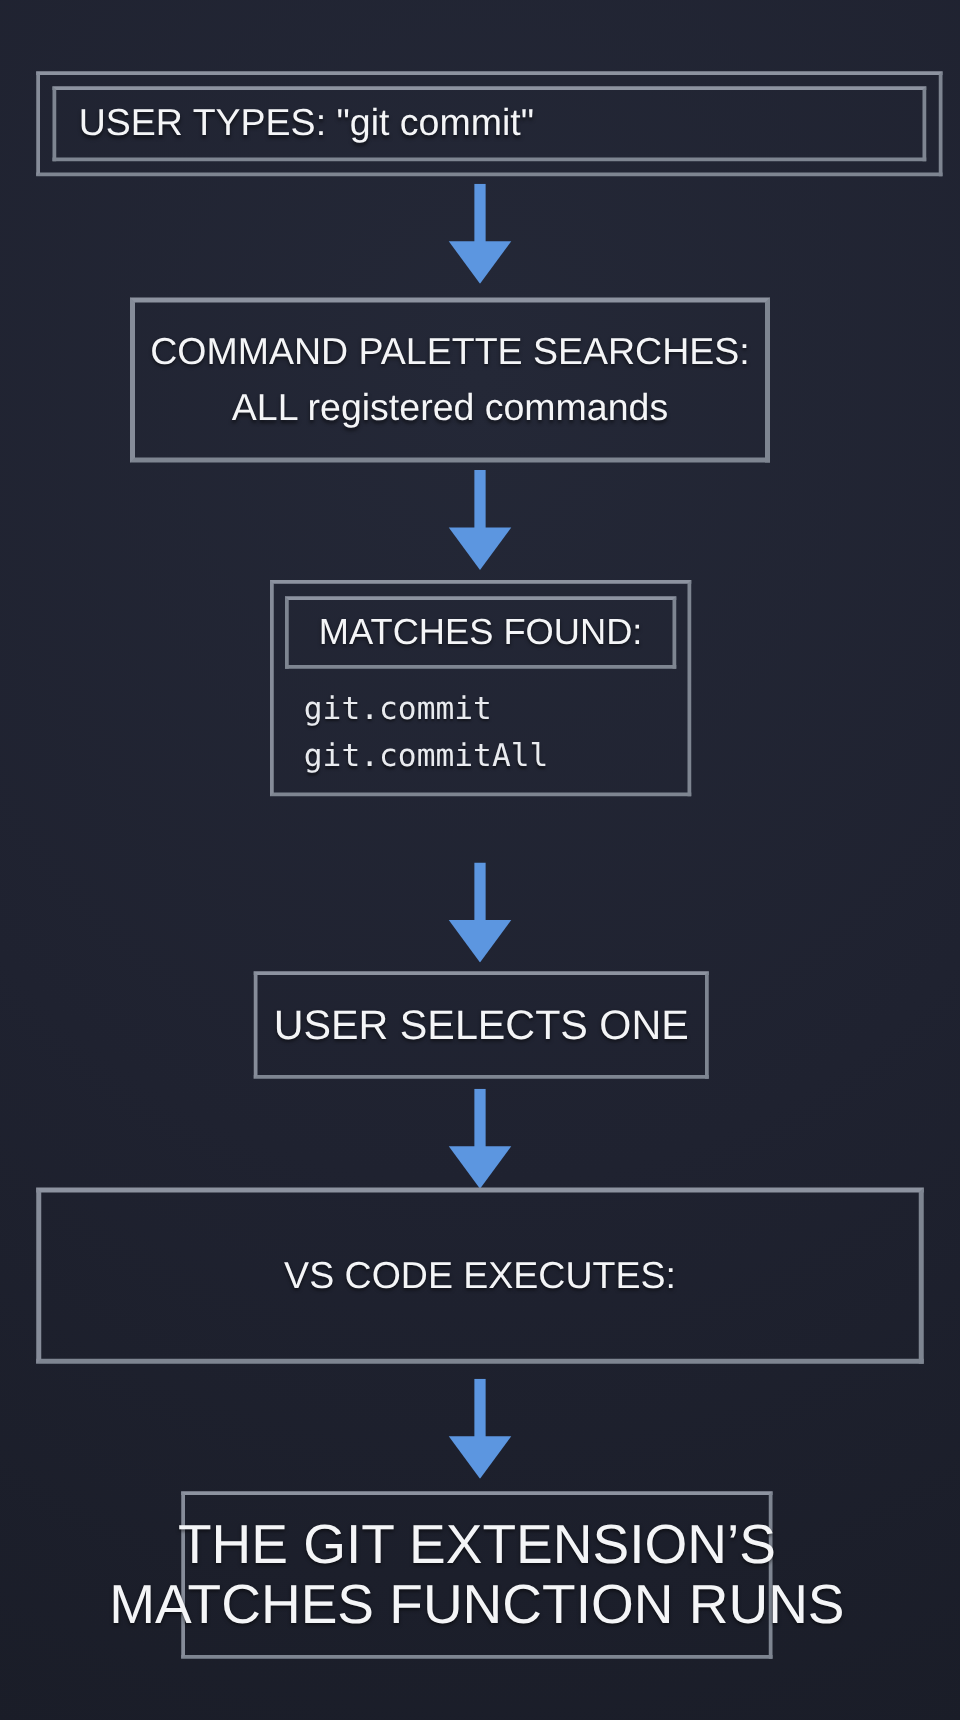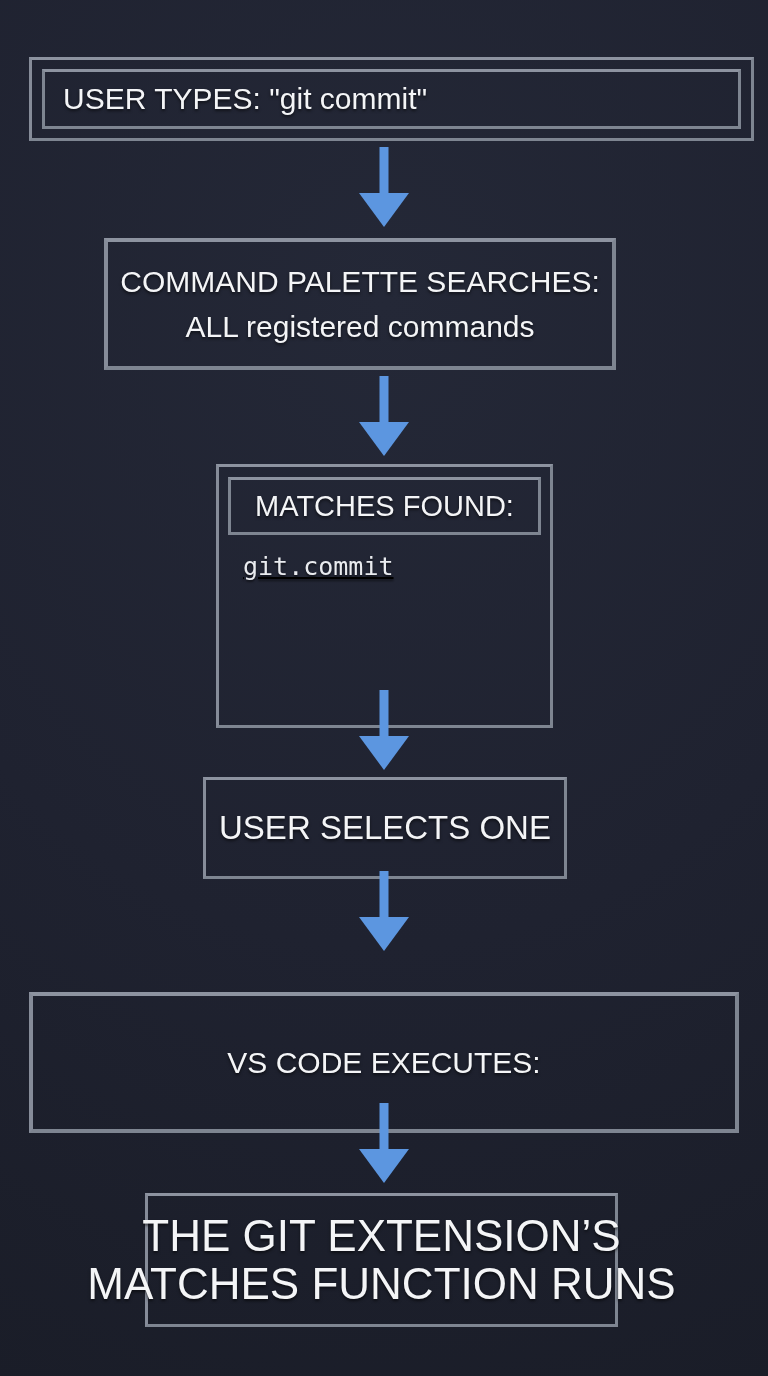--- a/index.html
+++ b/index.html
@@ -52,41 +52,41 @@
   
   .box2 {
     left: 104px; top: 238px; width: 512px; height: 132px;
     border-width: 4px;
     display: flex; flex-direction: column; align-items: center; justify-content: center;
     text-align: center;
   }
   .box2 .label { font-size: 30px; line-height: 45px; }
 
   
-  .box3 { left: 216px; top: 464px; width: 337px; height: 264px; padding: 10px 9px; }
+  .box3 { left: 216px; top: 464px; width: 337px; height: 173px; padding: 10px 9px; }
   .box3-title {
     border: 3px solid var(--border);
     border-top-color: #8d93a0;
     height: 58px;
     display: flex; align-items: center; justify-content: center;
   }
   .box3-title .label { font-size: 29px; }
-  .code-list { margin: 13px 0 4px 15px; text-decoration: underline; }
+  .code-list { margin: 13px 0 4px 15px; }
   .code-list .code { font-size: 25px; line-height: 38px; }
 
   
   .box4 {
-    left: 203px; top: 777px; width: 364px; height: 102px;
+    left: 203px; top: 777px; width: 364px; height: 86px;
     display: flex; align-items: center; justify-content: center;
   }
   .box4 .label { font-size: 33px; }
 
   
   .box5 {
-    left: 29px; top: 992px; width: 710px; height: 141px;
+    left: 29px; top: 950px; width: 710px; height: 141px;
     border-width: 4px;
     display: flex; flex-direction: column; align-items: center; justify-content: center;
     gap: 1px;
   }
   .box5 .label { font-size: 30px; }
   .box5 .code { font-size: 24px; }
 
   
   .box6 {
     left: 145px; top: 1193px; width: 473px; height: 134px;
@@ -134,20 +134,21 @@
     <rect x="21.5" y="0" width="9" height="47"></rect>
     <polygon points="1,46 51,46 26,80"></polygon>
   </svg>
 
   <div class="box box3">
     <div class="box3-title">
       <div class="label">MATCHES FOUND:</div>
     </div>
     <div class="code-list">
       <div class="code">git.commit</div>
+      <div class="code">git.commitAll</div>
     </div>
   </div>
 
   <svg class="arrow a3" viewBox="0 0 52 80" aria-hidden="true">
     <rect x="21.5" y="0" width="9" height="47"></rect>
     <polygon points="1,46 51,46 26,80"></polygon>
   </svg>
 
   <div class="box box4">
     <div class="label">USER SELECTS ONE</div>

